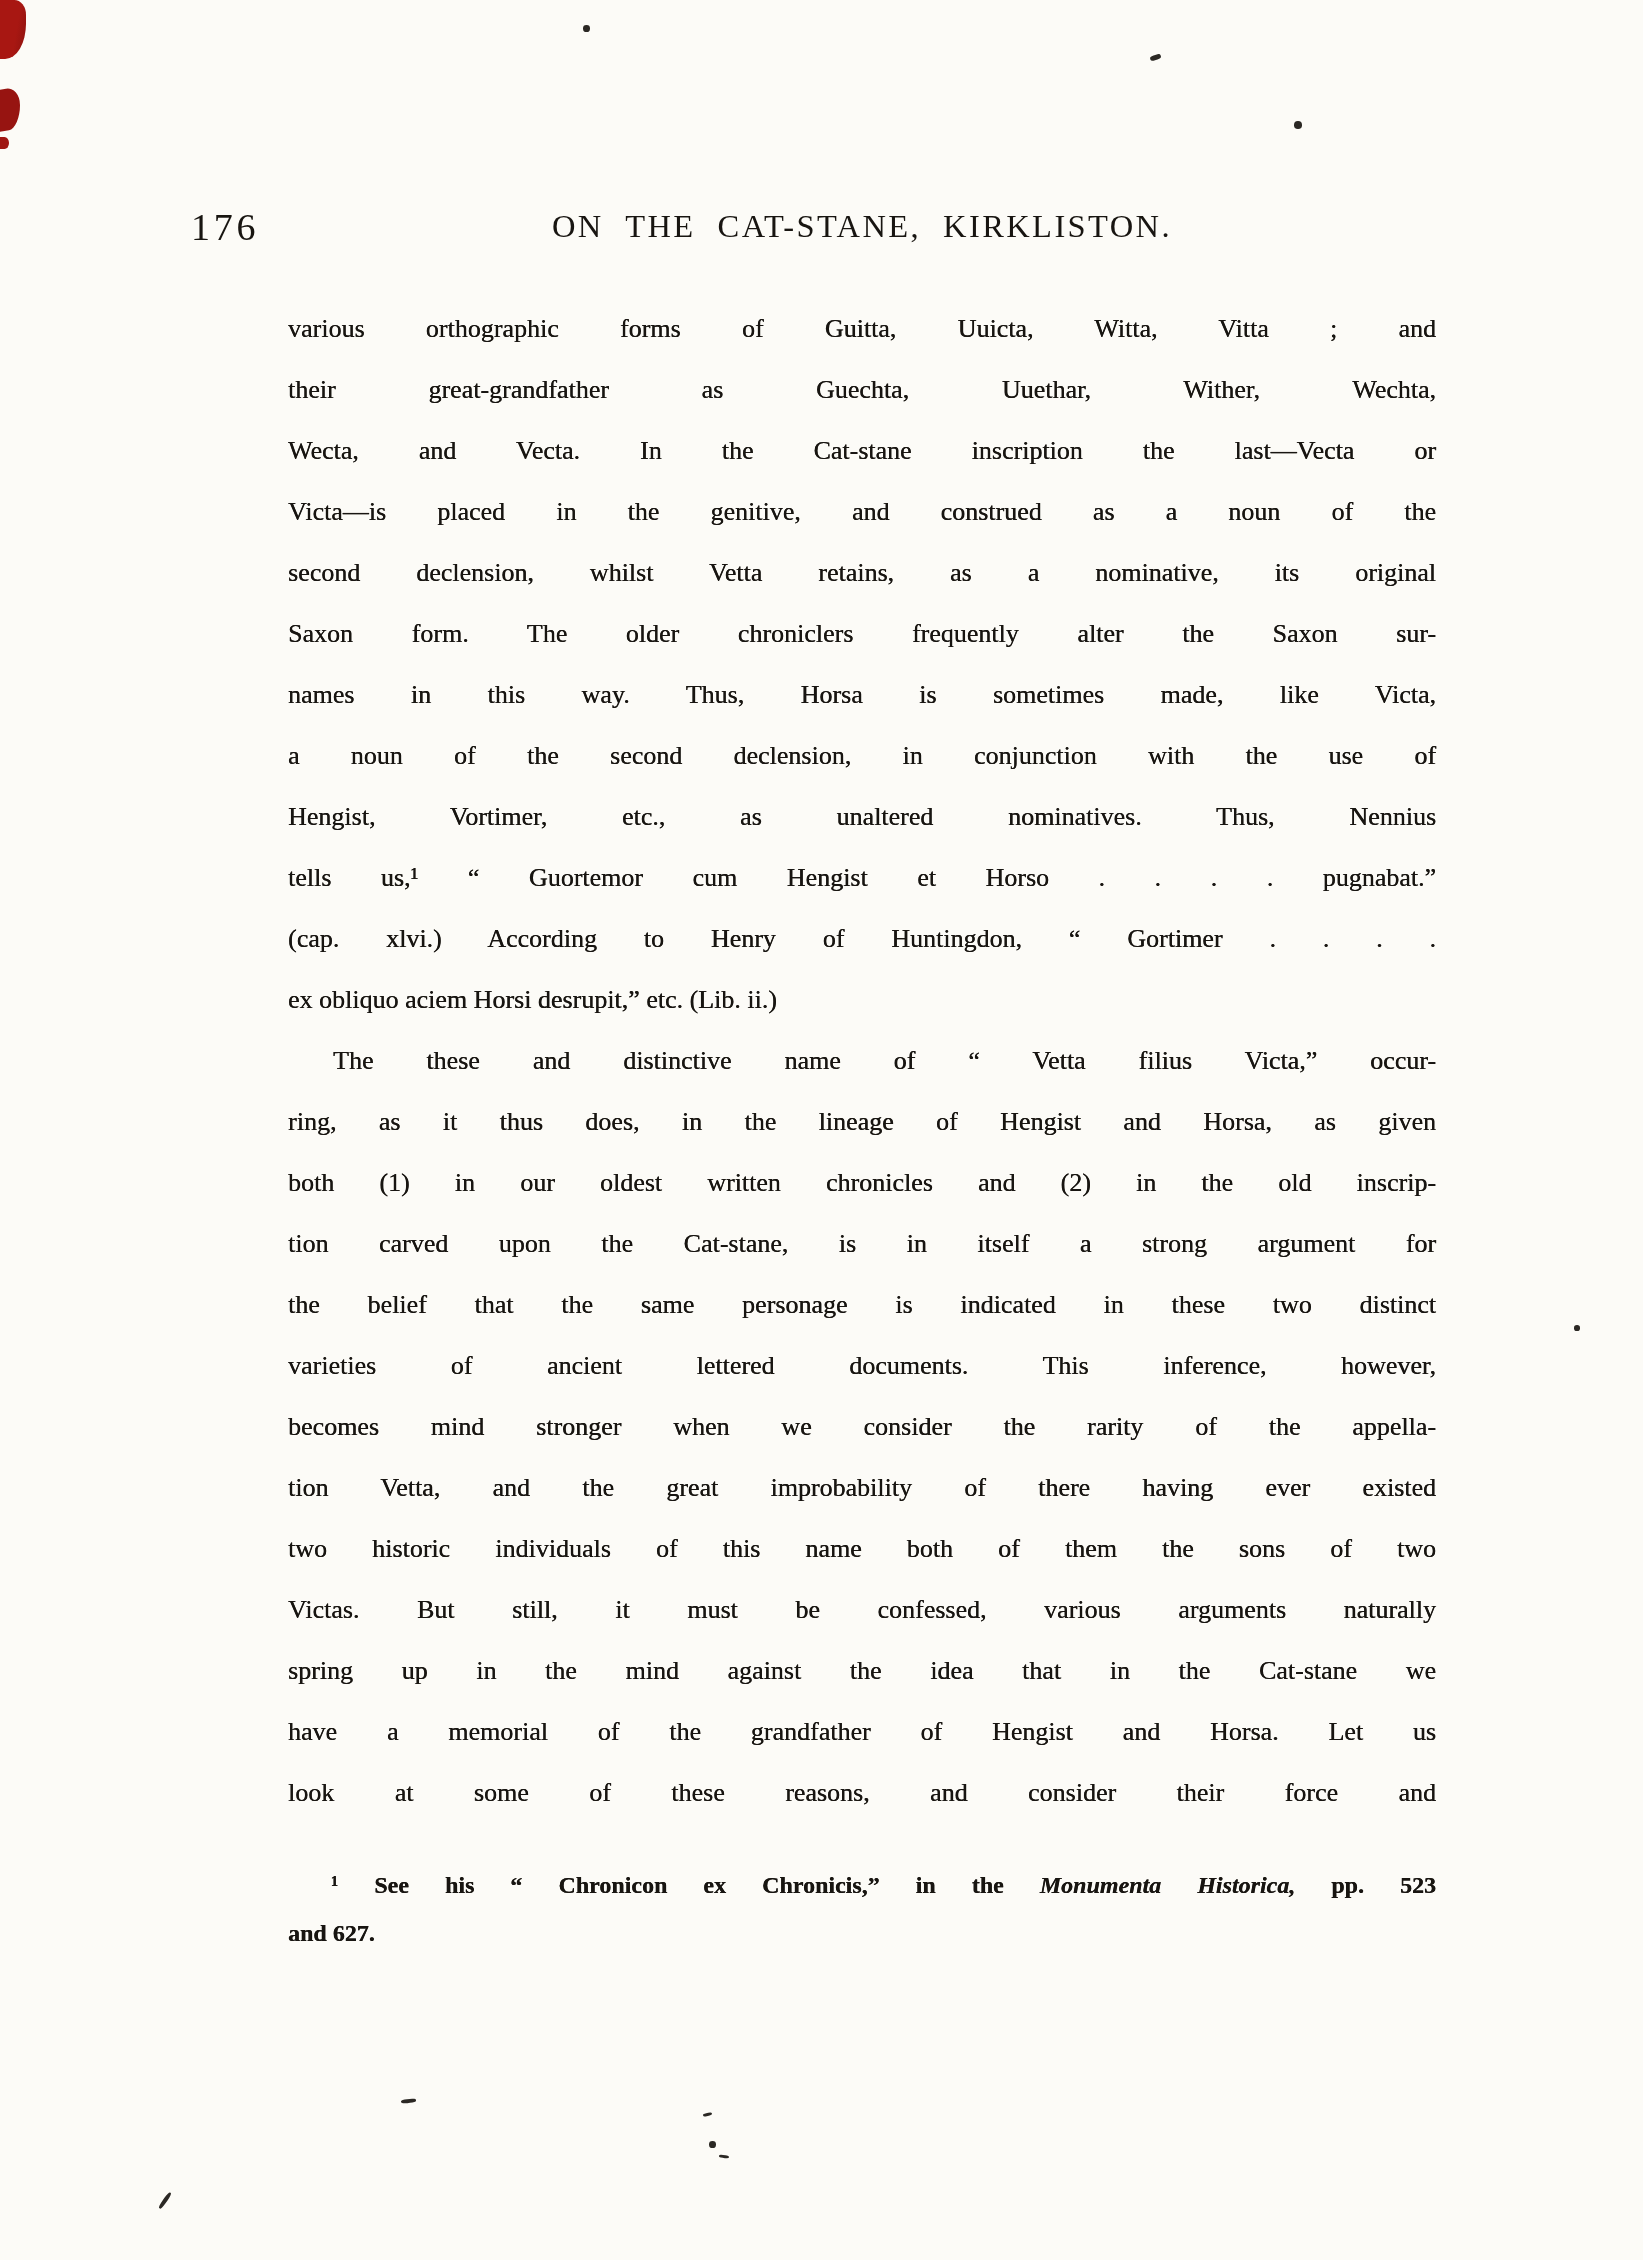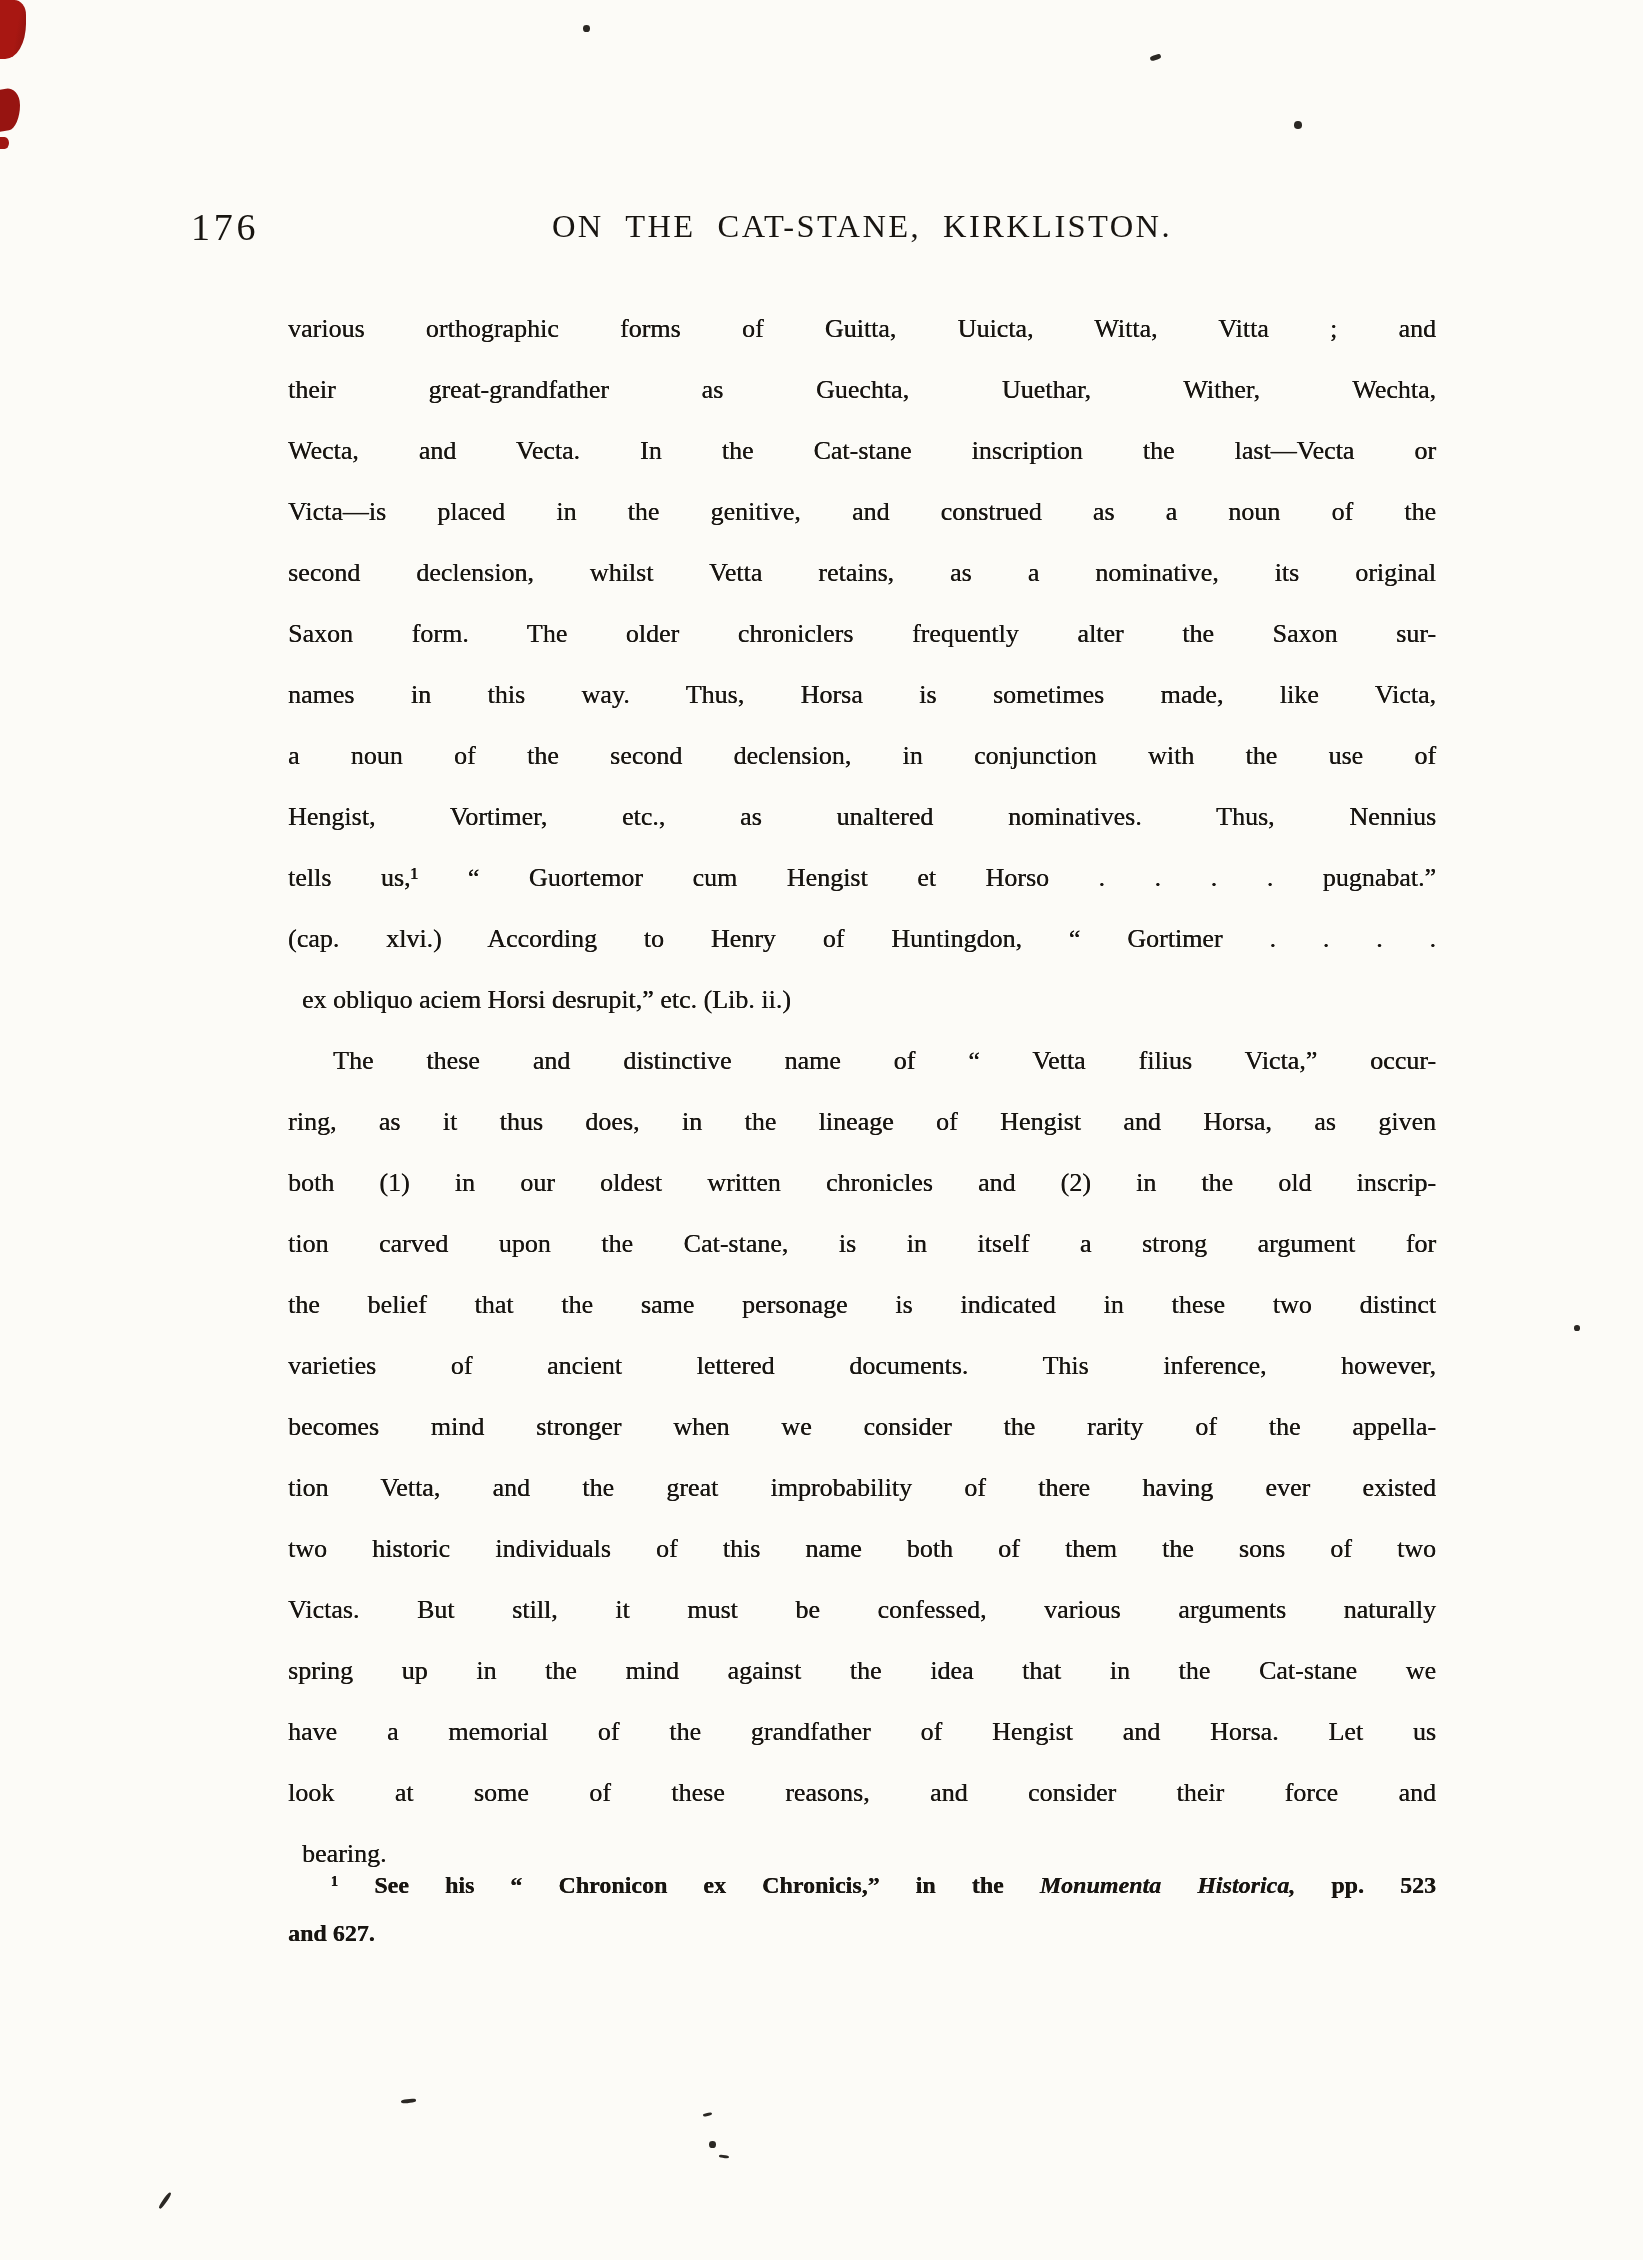--- a/index.html
+++ b/index.html
@@ -50,21 +50,21 @@
     width: 1148px;
   }
   .line {
     font-size: 26px;
     line-height: 61px;
     text-align: justify;
     text-align-last: justify;
     white-space: normal;
     text-shadow: 0.3px 0 0 currentColor;
   }
-  .line.end { text-align-last: left; margin-left: 14px; }
+  .line.end { text-align-last: left; }
   .line.indent { padding-left: 45px; }
   
   .footnote {
     position: absolute;
     left: 288px;
     top: 1861px;
     width: 1148px;
   }
   .fline {
     font-size: 24px;
@@ -162,21 +162,20 @@
       <div class="line">tion carved upon the Cat-stane, is in itself a strong argument for</div>
       <div class="line">the belief that the same personage is indicated in these two distinct</div>
       <div class="line">varieties of ancient lettered documents.  This inference, however,</div>
       <div class="line">becomes mind stronger when we consider the rarity of the appella-</div>
       <div class="line">tion Vetta, and the great improbability of there having ever existed</div>
       <div class="line">two historic individuals of this name both of them the sons of two</div>
       <div class="line">Victas.  But still, it must be confessed, various arguments naturally</div>
       <div class="line">spring up in the mind against the idea that in the Cat-stane we</div>
       <div class="line">have a memorial of the grandfather of Hengist and Horsa.  Let us</div>
       <div class="line">look at some of these reasons, and consider their force and</div>
-      <div class="line end">bearing.</div>
     </section>
   </main>
 
   <footer class="footnote">
     <div class="fline findent"><span>¹ See his “ Chronicon ex Chronicis,” in the </span><i>Monumenta Historica,</i><span> pp. 523</span></div>
     <div class="fline end">and 627.</div>
   </footer>
 
 </div>
 

